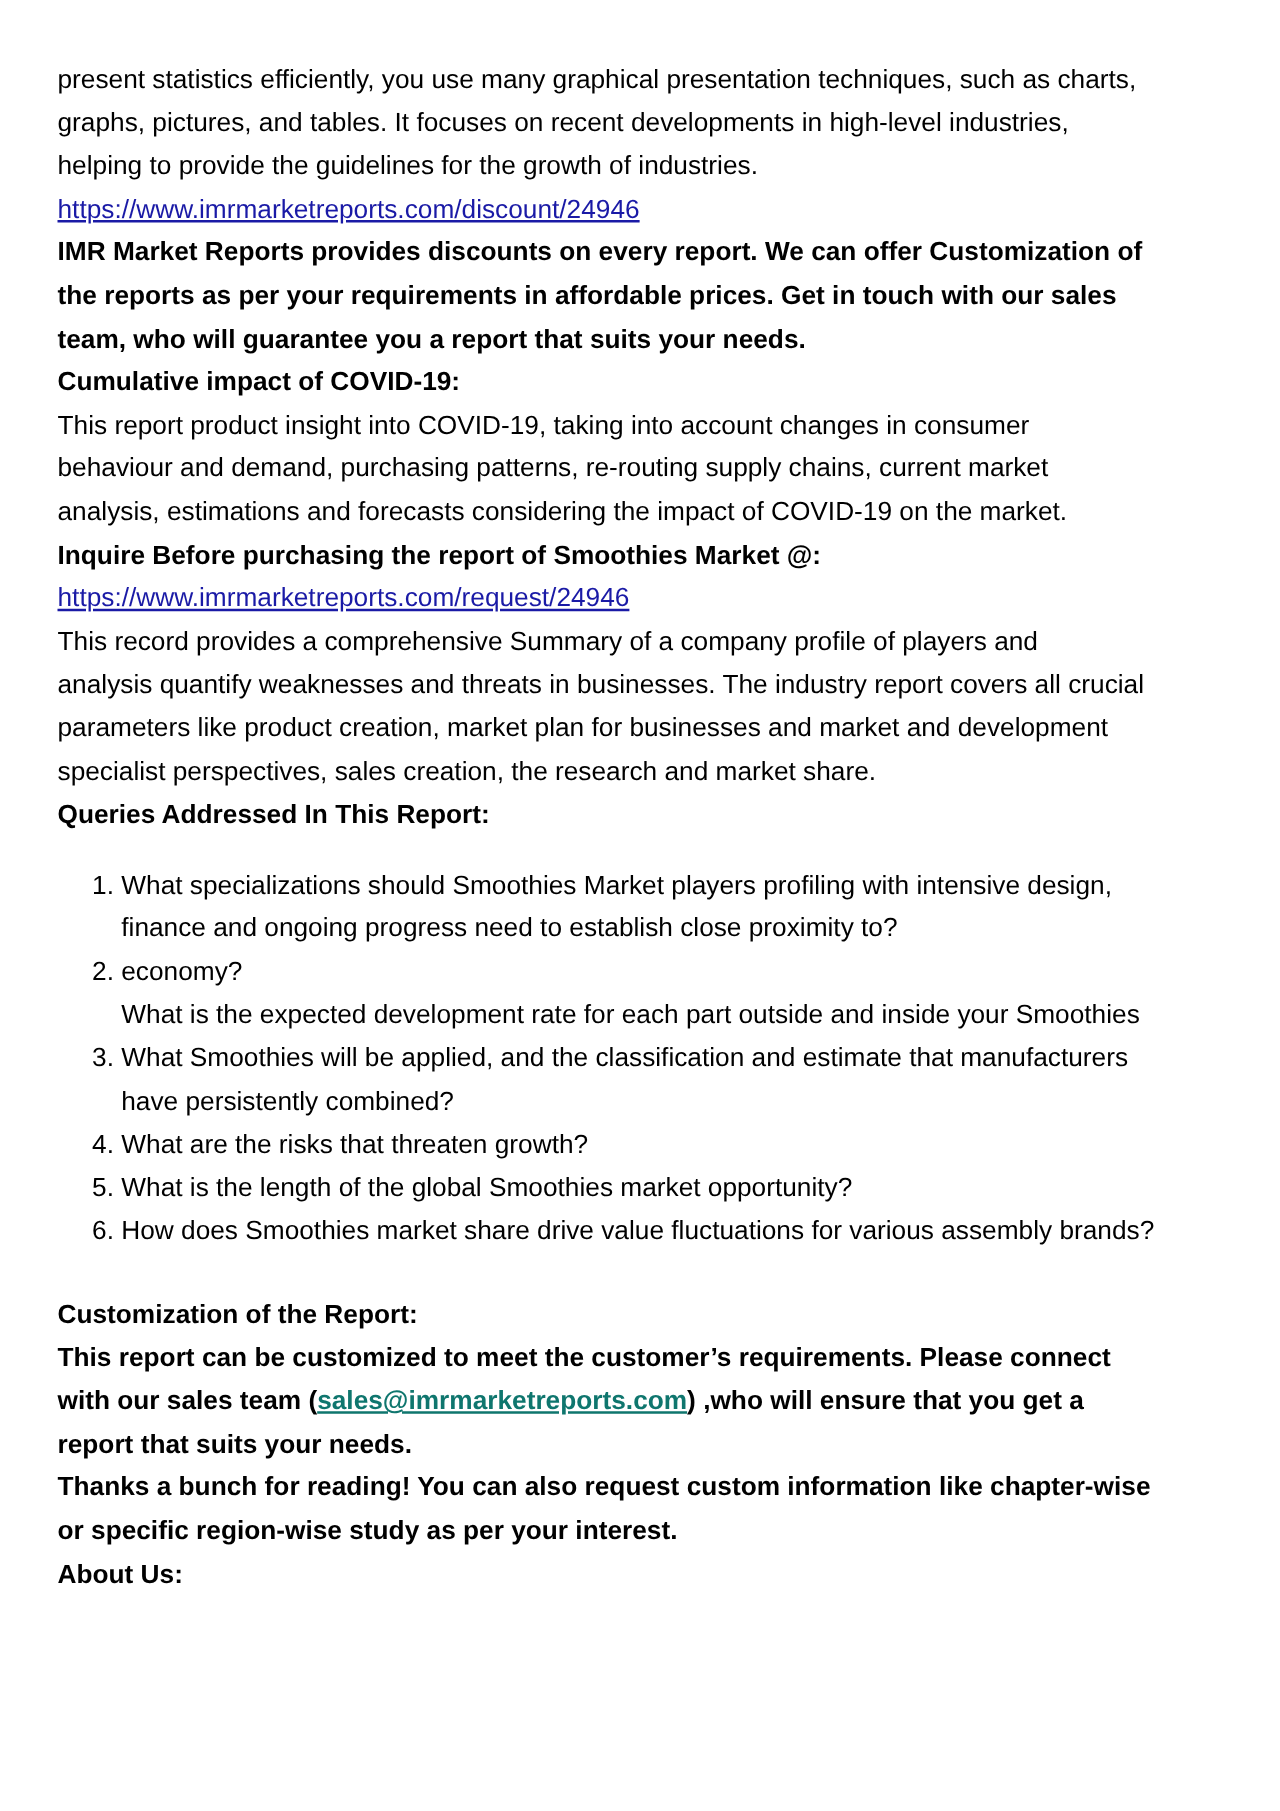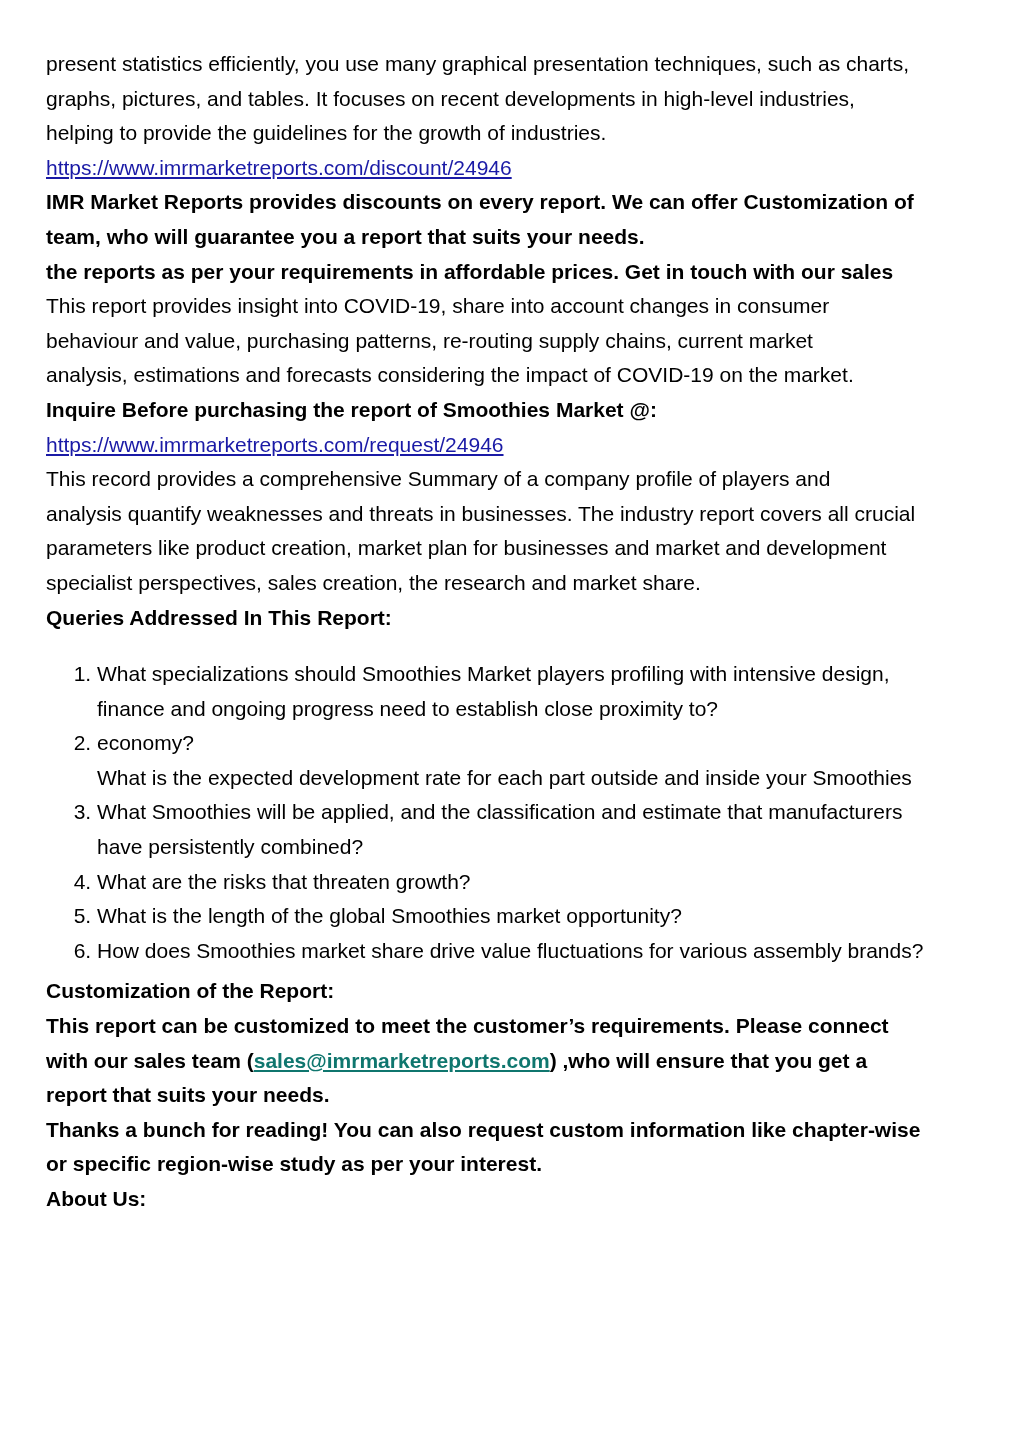--- a/index.html
+++ b/index.html
@@ -26,21 +26,21 @@
     .line { display: block; white-space: nowrap; }
     .bold { font-weight: bold; }
     a.link {
       color: #1a1aa6;
     }
     a.mail {
       color: #0f766e;
       text-decoration: underline;
     }
     ol.queries {
-      margin: 22px 0 6px 0;
+      margin: 22px 0 32px 0;
       padding: 0 0 0 51px;
     }
     ol.queries li {
       padding-left: 0;
       white-space: normal;
     }
   </style>
 </head>
 <body>
 
@@ -51,27 +51,28 @@
     <span class="line">graphs, pictures, and tables. It focuses on recent developments in high-level industries,</span>
     <span class="line">helping to provide the guidelines for the growth of industries.</span>
   </div>
 
   <div class="line">
     <a class="link" href="#">https://www.imrmarketreports.com/discount/24946</a>
   </div>
 
   <div class="bold">
     <span class="line">IMR Market Reports provides discounts on every report. We can offer Customization of</span>
+    <span class="line">the reports as per your requirements in affordable prices. Get in touch with our sales</span>
     <span class="line">team, who will guarantee you a report that suits your needs.</span>
-    <span class="line">the reports as per your requirements in affordable prices. Get in touch with our sales</span>
   </div>
 
+  <div class="line bold">Cumulative impact of COVID-19:</div>
   <div>
-    <span class="line">This report provides insight into COVID-19, share into account changes in consumer</span>
-    <span class="line">behaviour and value, purchasing patterns, re-routing supply chains, current market</span>
+    <span class="line">This report product insight into COVID-19, taking into account changes in consumer</span>
+    <span class="line">behaviour and demand, purchasing patterns, re-routing supply chains, current market</span>
     <span class="line">analysis, estimations and forecasts considering the impact of COVID-19 on the market.</span>
   </div>
 
   <div class="line bold">Inquire Before purchasing the report of Smoothies Market @:</div>
   <div class="line">
     <a class="link" href="#">https://www.imrmarketreports.com/request/24946</a>
   </div>
 
   <div>
     <span class="line">This record provides a comprehensive Summary of a company profile of players and</span>

